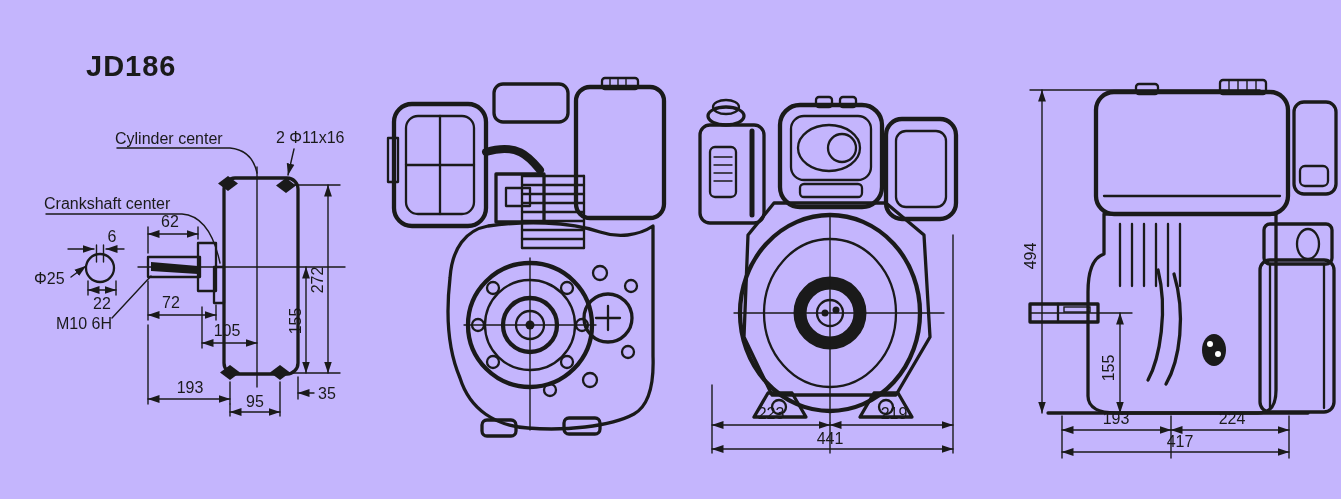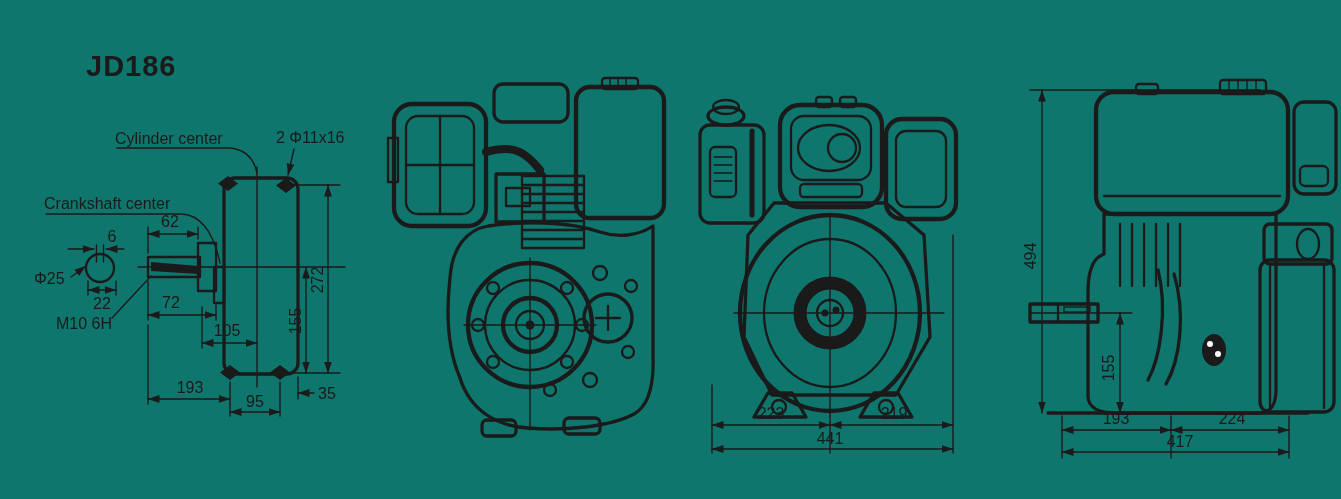--- a/index.html
+++ b/index.html
@@ -1,16 +1,16 @@
 <!DOCTYPE html>
 <html><head>
 <meta charset="utf-8">
 <style>
   html,body{margin:0;padding:0;background:#ffffff;}
-  .canvas{position:relative;width:1341px;height:499px;background:#0f766e;overflow:hidden;
+  .canvas{position:relative;width:1341px;height:499px;background:#c4b5fd;overflow:hidden;
           font-family:"Liberation Sans", sans-serif;color:#1a1a1a;}
   .title{position:absolute;left:86px;top:50px;font-size:29px;font-weight:bold;letter-spacing:1px;}
   svg{position:absolute;overflow:visible;}
   svg *{vector-effect:none;}
   .s1{stroke:#1a1a1a;stroke-width:1.4;fill:none;stroke-linecap:round;}
   .s2{stroke:#1a1a1a;stroke-width:2.3;fill:none;stroke-linecap:round;stroke-linejoin:round;}
   .s3{stroke:#1a1a1a;stroke-width:3.3;fill:none;stroke-linecap:round;stroke-linejoin:round;}
   .s4{stroke:#1a1a1a;stroke-width:4.3;fill:none;stroke-linecap:round;stroke-linejoin:round;}
   .wf{fill:#ffffff;}
   .bf{fill:#1a1a1a;stroke:none;}

